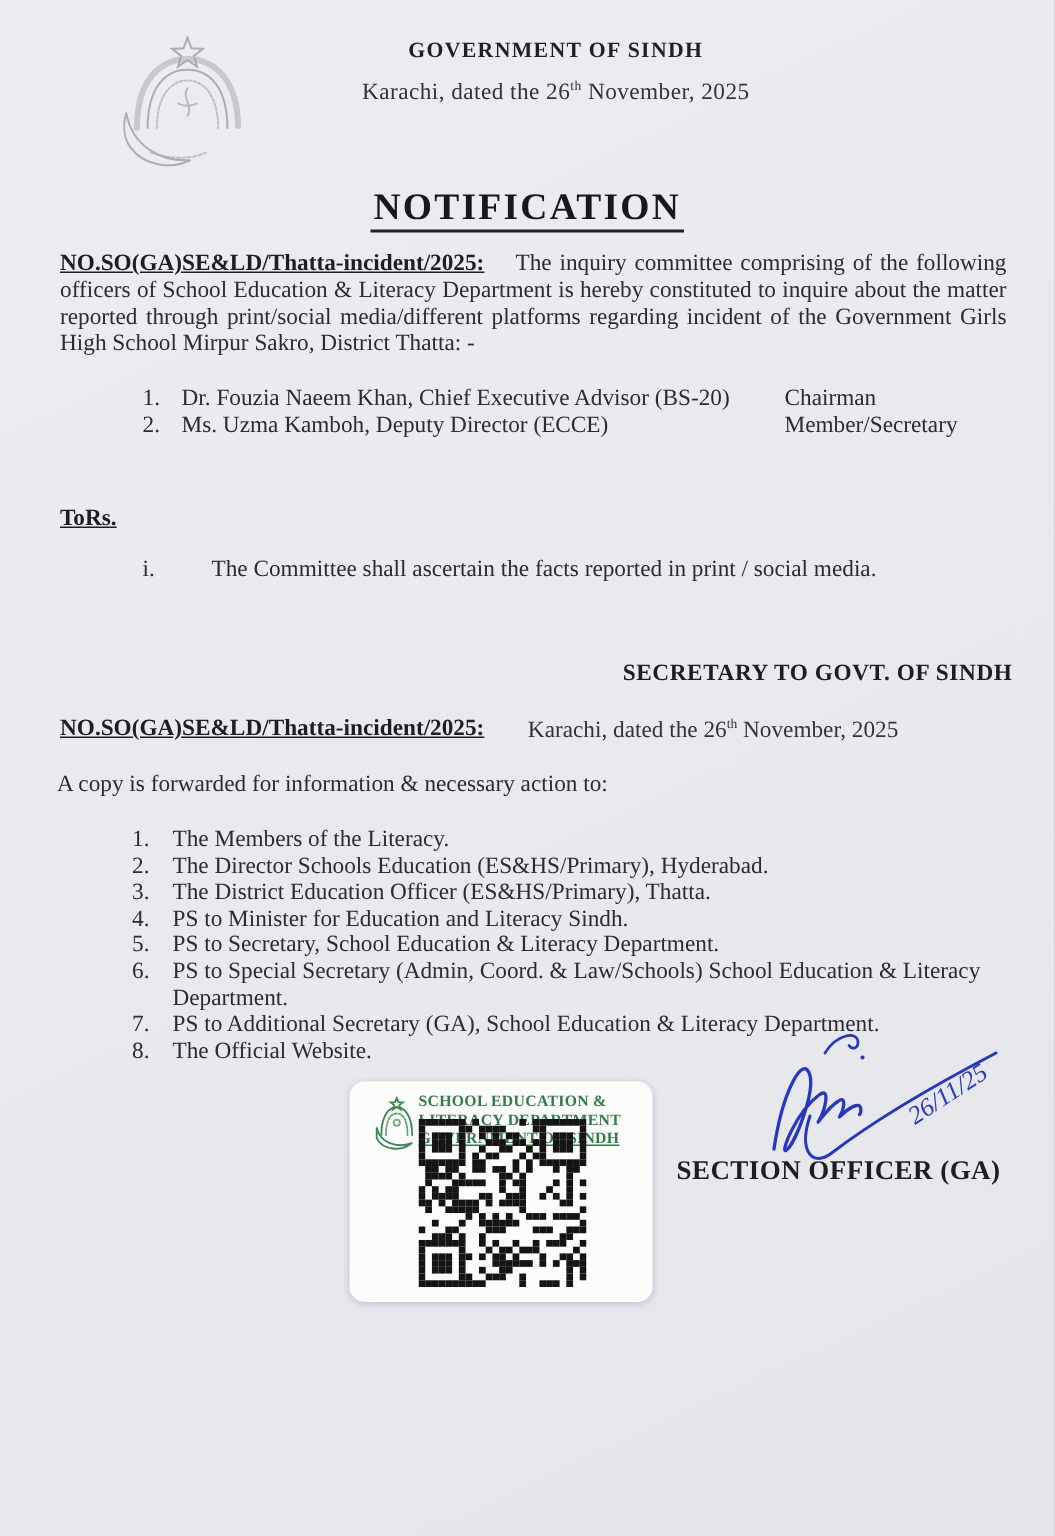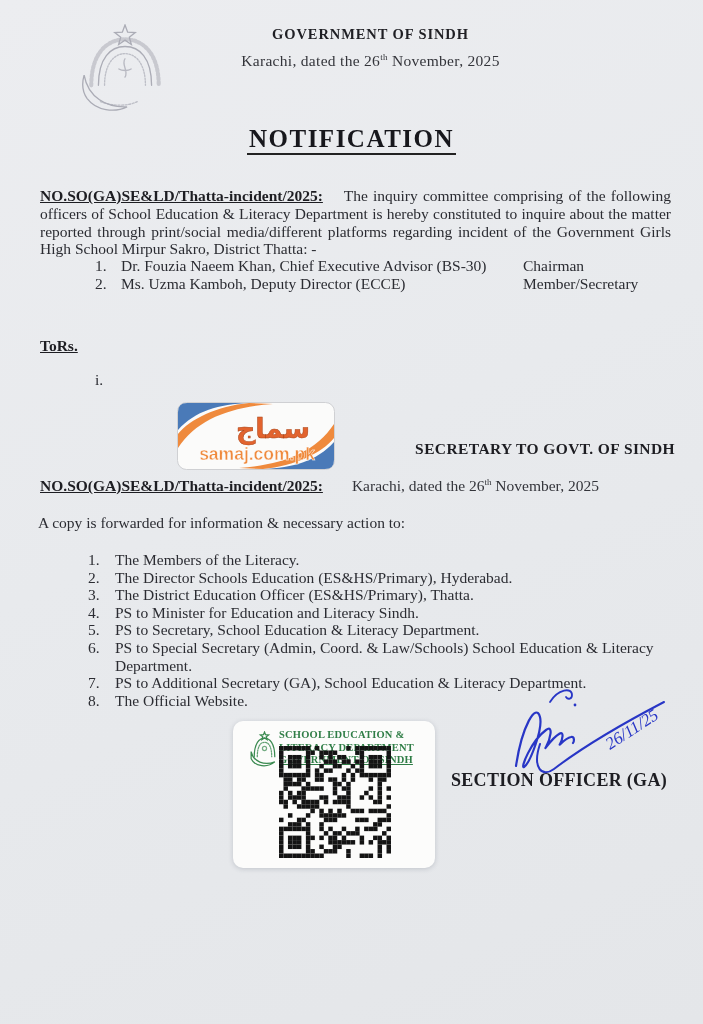--- a/index.html
+++ b/index.html
@@ -13,21 +13,21 @@
   .hdr{position:absolute;top:26px;left:0;right:0;text-align:center;padding-left:38px;}
   .hdr-l1{font-size:14.5px;font-weight:bold;letter-spacing:.9px;color:#1f1f24;}
   .hdr-l2{font-size:15.5px;font-weight:bold;letter-spacing:.4px;margin-top:2px;color:#1f1f24;}
   .hdr-date{font-size:15.5px;margin-top:9px;letter-spacing:.3px;color:#33343a;}
   sup{font-size:9px;}
   
   .title{position:absolute;top:125px;left:0;right:0;text-align:center;}
   .title span{font-size:25px;font-weight:bold;letter-spacing:1.5px;color:#17171c;
     border-bottom:2.5px solid #222;padding:0 2px 1px 2px;}
   
-  .para{position:absolute;top:167px;left:40px;width:631px;font-size:15.5px;line-height:17.8px;text-align:justify;color:#2b2c32;margin-top:20px;}
+  .para{position:absolute;top:167px;left:40px;width:631px;font-size:15.5px;line-height:17.8px;text-align:justify;color:#2b2c32;}
   .refno{font-weight:bold;text-decoration:underline;color:#1d1d22;}
   
   .committee{position:absolute;top:257px;left:95px;width:576px;}
   .crow{display:flex;font-size:15.5px;line-height:17.6px;color:#2b2c32;}
   .cnum{width:26px;flex:none;}
   .cname{flex:1;}
   .crole{width:148px;flex:none;text-align:left;}
   .reportline{position:absolute;top:311px;left:40px;font-size:15.5px;color:#2b2c32;}
   .tors{position:absolute;top:337px;left:40px;font-size:15.5px;font-weight:bold;text-decoration:underline;color:#1d1d22;}
   .torrow{position:absolute;top:371px;left:95px;width:576px;display:flex;font-size:15.5px;color:#2b2c32;}
@@ -82,48 +82,38 @@
     <span>NOTIFICATION</span>
   </div>
 
   <div class="para">
     <span class="refno">NO.SO(GA)SE&amp;LD/Thatta-incident/2025:</span>&nbsp;&nbsp;&nbsp;&nbsp;<span>The inquiry committee comprising of the following officers of School Education &amp; Literacy Department is hereby constituted to inquire about the matter reported through print/social media/different platforms regarding incident of the Government Girls High School Mirpur Sakro, District Thatta: -</span>
   </div>
 
   <div class="committee">
     <div class="crow">
       <span class="cnum">1.</span>
-      <span class="cname">Dr. Fouzia Naeem Khan, Chief Executive Advisor (BS-30)</span>
+      <span class="cname">Dr. Fouzia Naeem Khan, Chief Executive Advisor (BS-20)</span>
       <span class="crole">Chairman</span>
     </div>
     <div class="crow">
       <span class="cnum">2.</span>
       <span class="cname">Ms. Uzma Kamboh, Deputy Director (ECCE)</span>
       <span class="crole">Member/Secretary</span>
     </div>
   </div>
 
 
   <div class="tors">ToRs.</div>
 
   <div class="torrow">
     <span class="tornum">i.</span>
-  </div>
-
-  <div class="watermark">
-    <svg viewBox="0 0 158 68" width="158" height="68">
-      <rect x="0.5" y="0.5" width="157" height="67" rx="9" fill="#fbfbfa" stroke="#cfd0d3"></rect>
-      <path d="M1,28 C18,9 42,2 72,1 L10,1 Q1,1 1,10 Z" fill="#4a7ab8"></path>
-      <path d="M1,46 C20,17 54,5 96,2 L72,1 C40,4 13,17 1,32 Z" fill="#ef8a3d"></path>
-      <path d="M157,40 C140,59 116,66 86,67 L148,67 Q157,67 157,58 Z" fill="#4a7ab8"></path>
-      <path d="M157,22 C138,51 104,63 62,66 L86,67 C118,64 145,51 157,36 Z" fill="#ef8a3d"></path>
-      <text x="96" y="36" font-size="27" font-weight="bold" fill="#e2632e" stroke="#a84418" stroke-width="0.5" text-anchor="middle" font-family="DejaVu Sans, sans-serif">سماج</text>
-      <text x="80" y="58" font-size="17.5" font-weight="bold" fill="#ef8a3d" stroke="#ffffff" stroke-width="0.4" text-anchor="middle" font-family="Liberation Sans, sans-serif">samaj.com.pk</text>
-    </svg>
-  </div>
+    <span>The Committee shall ascertain the facts reported in print / social media.</span>
+  </div>
+
 
   <div class="secline">SECRETARY TO GOVT. OF SINDH</div>
 
   <div class="ref2">
     <span class="refno">NO.SO(GA)SE&amp;LD/Thatta-incident/2025:</span>
     <span class="date2"><span>Karachi, dated the 26</span><sup>th</sup><span> November, 2025</span></span>
   </div>
 
   <div class="copyline">A copy is forwarded for information &amp; necessary action to:</div>
 

